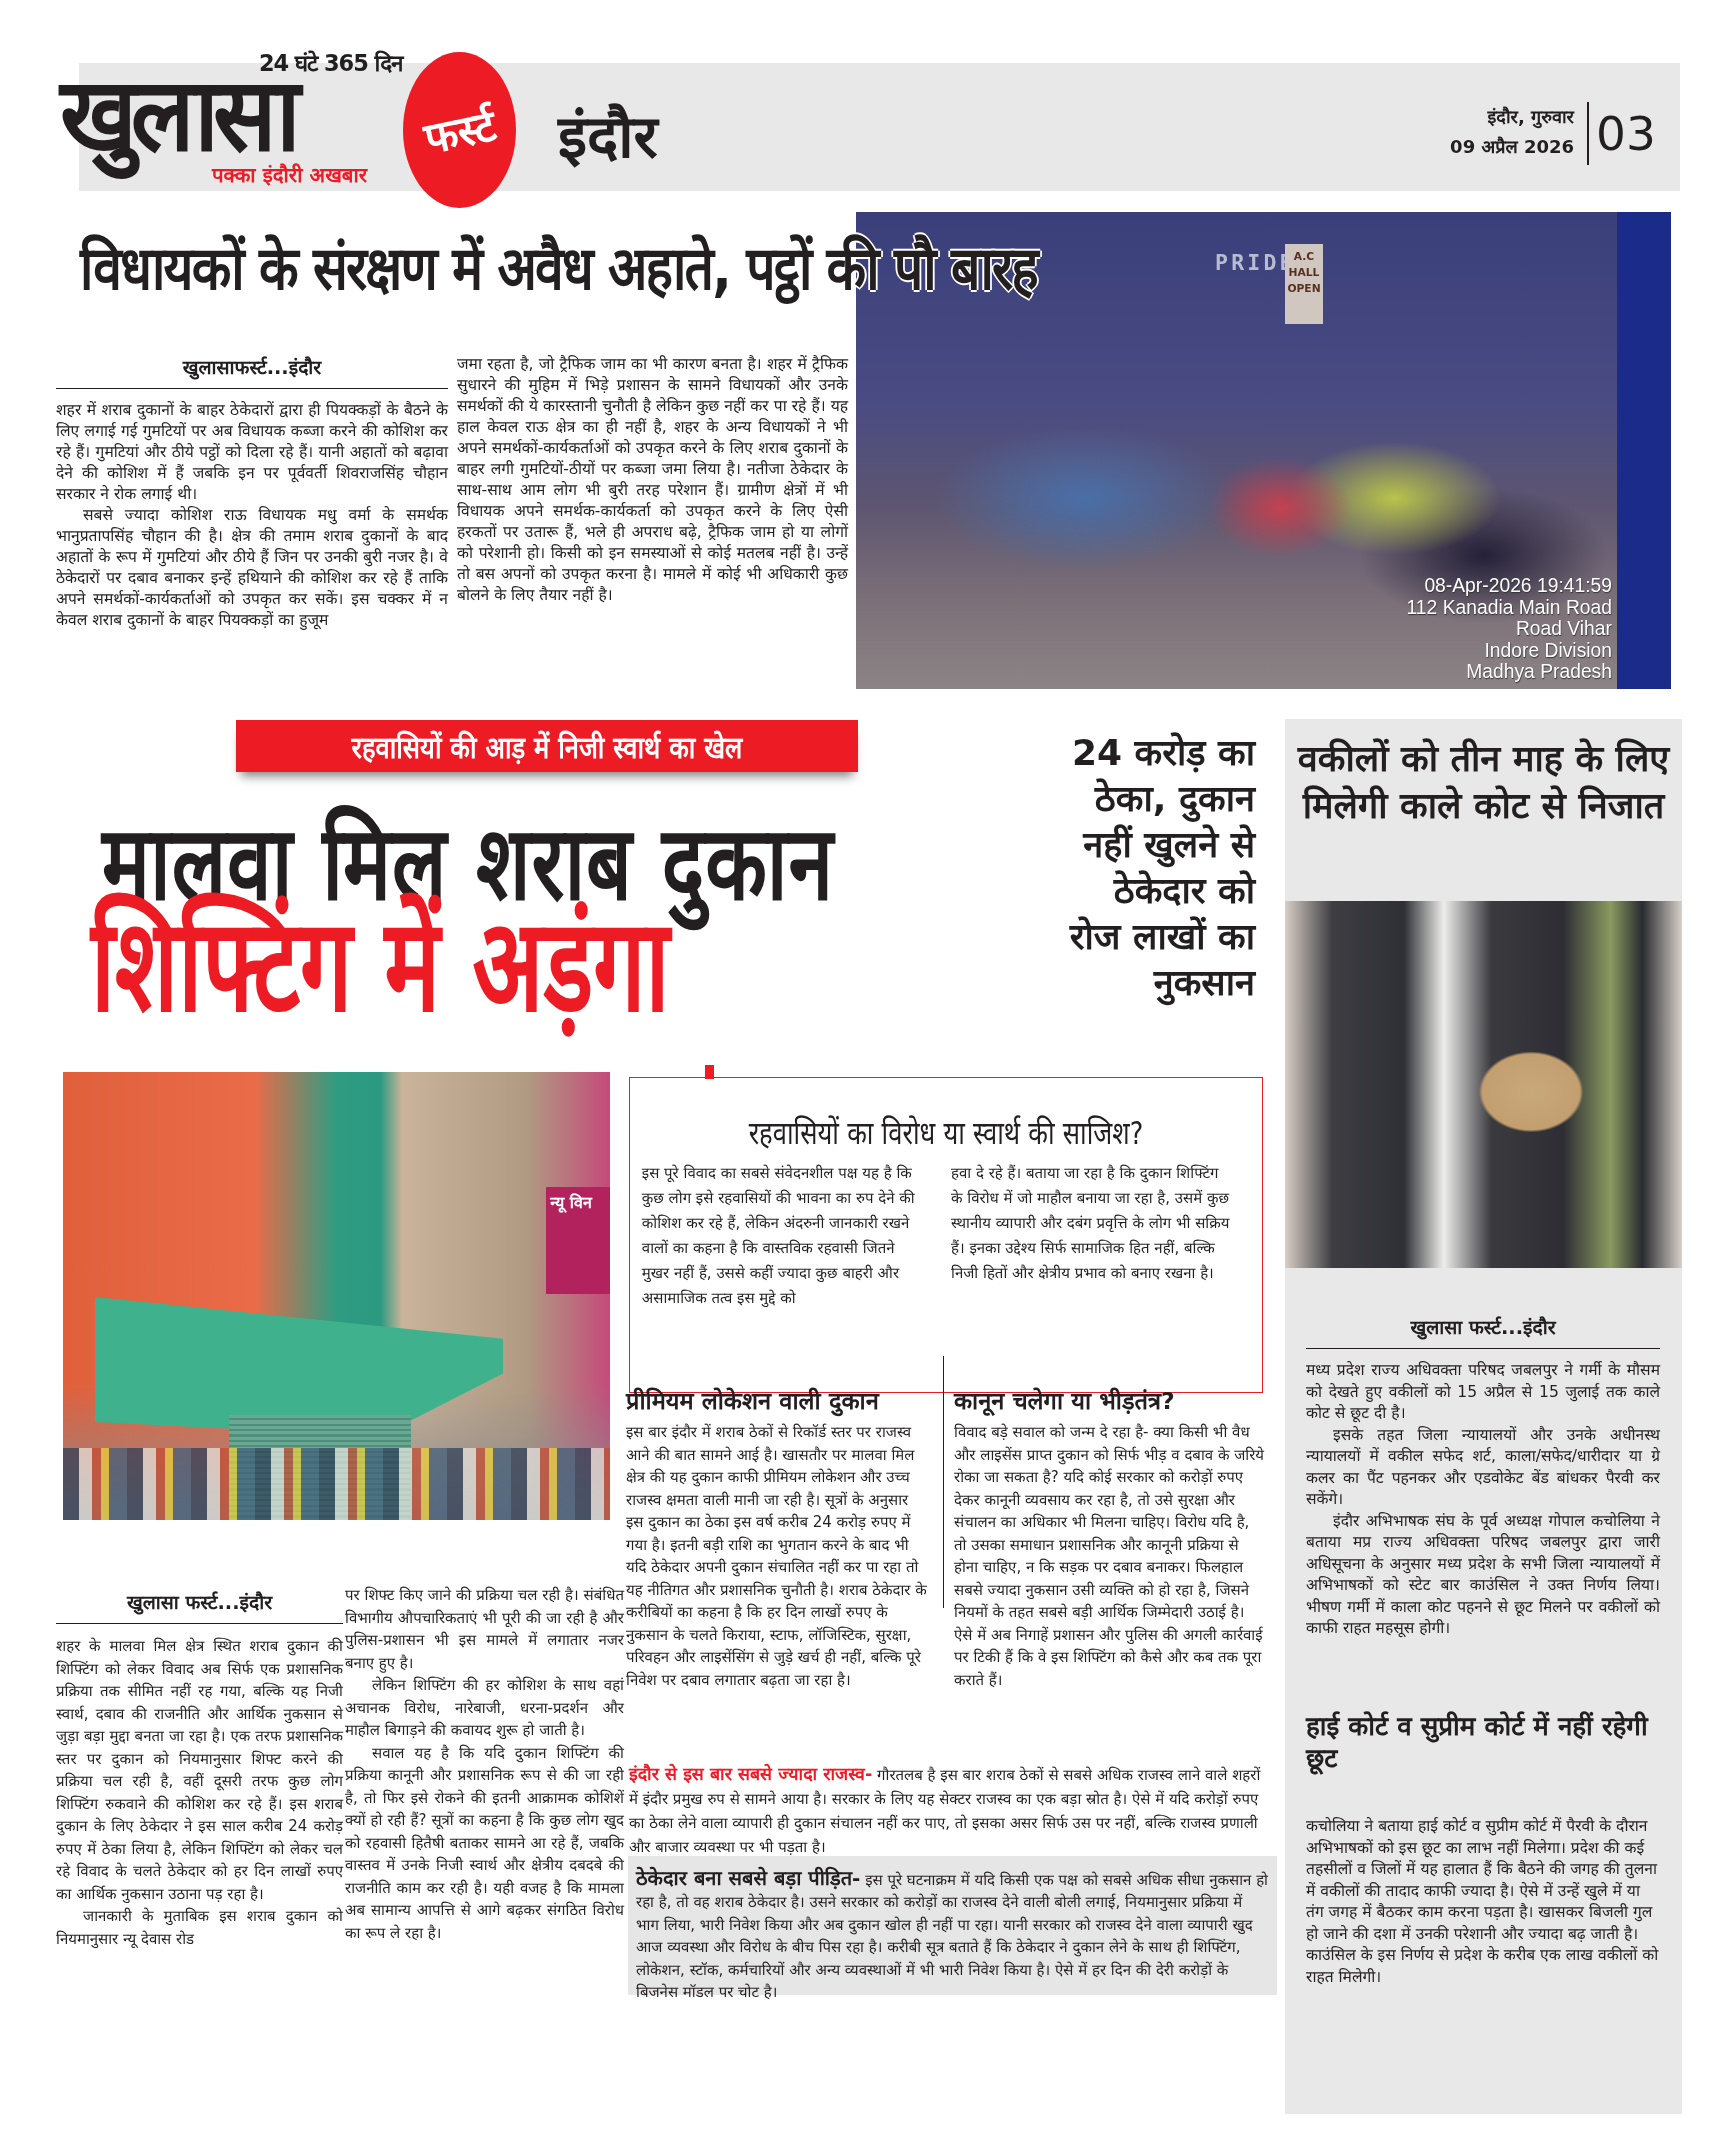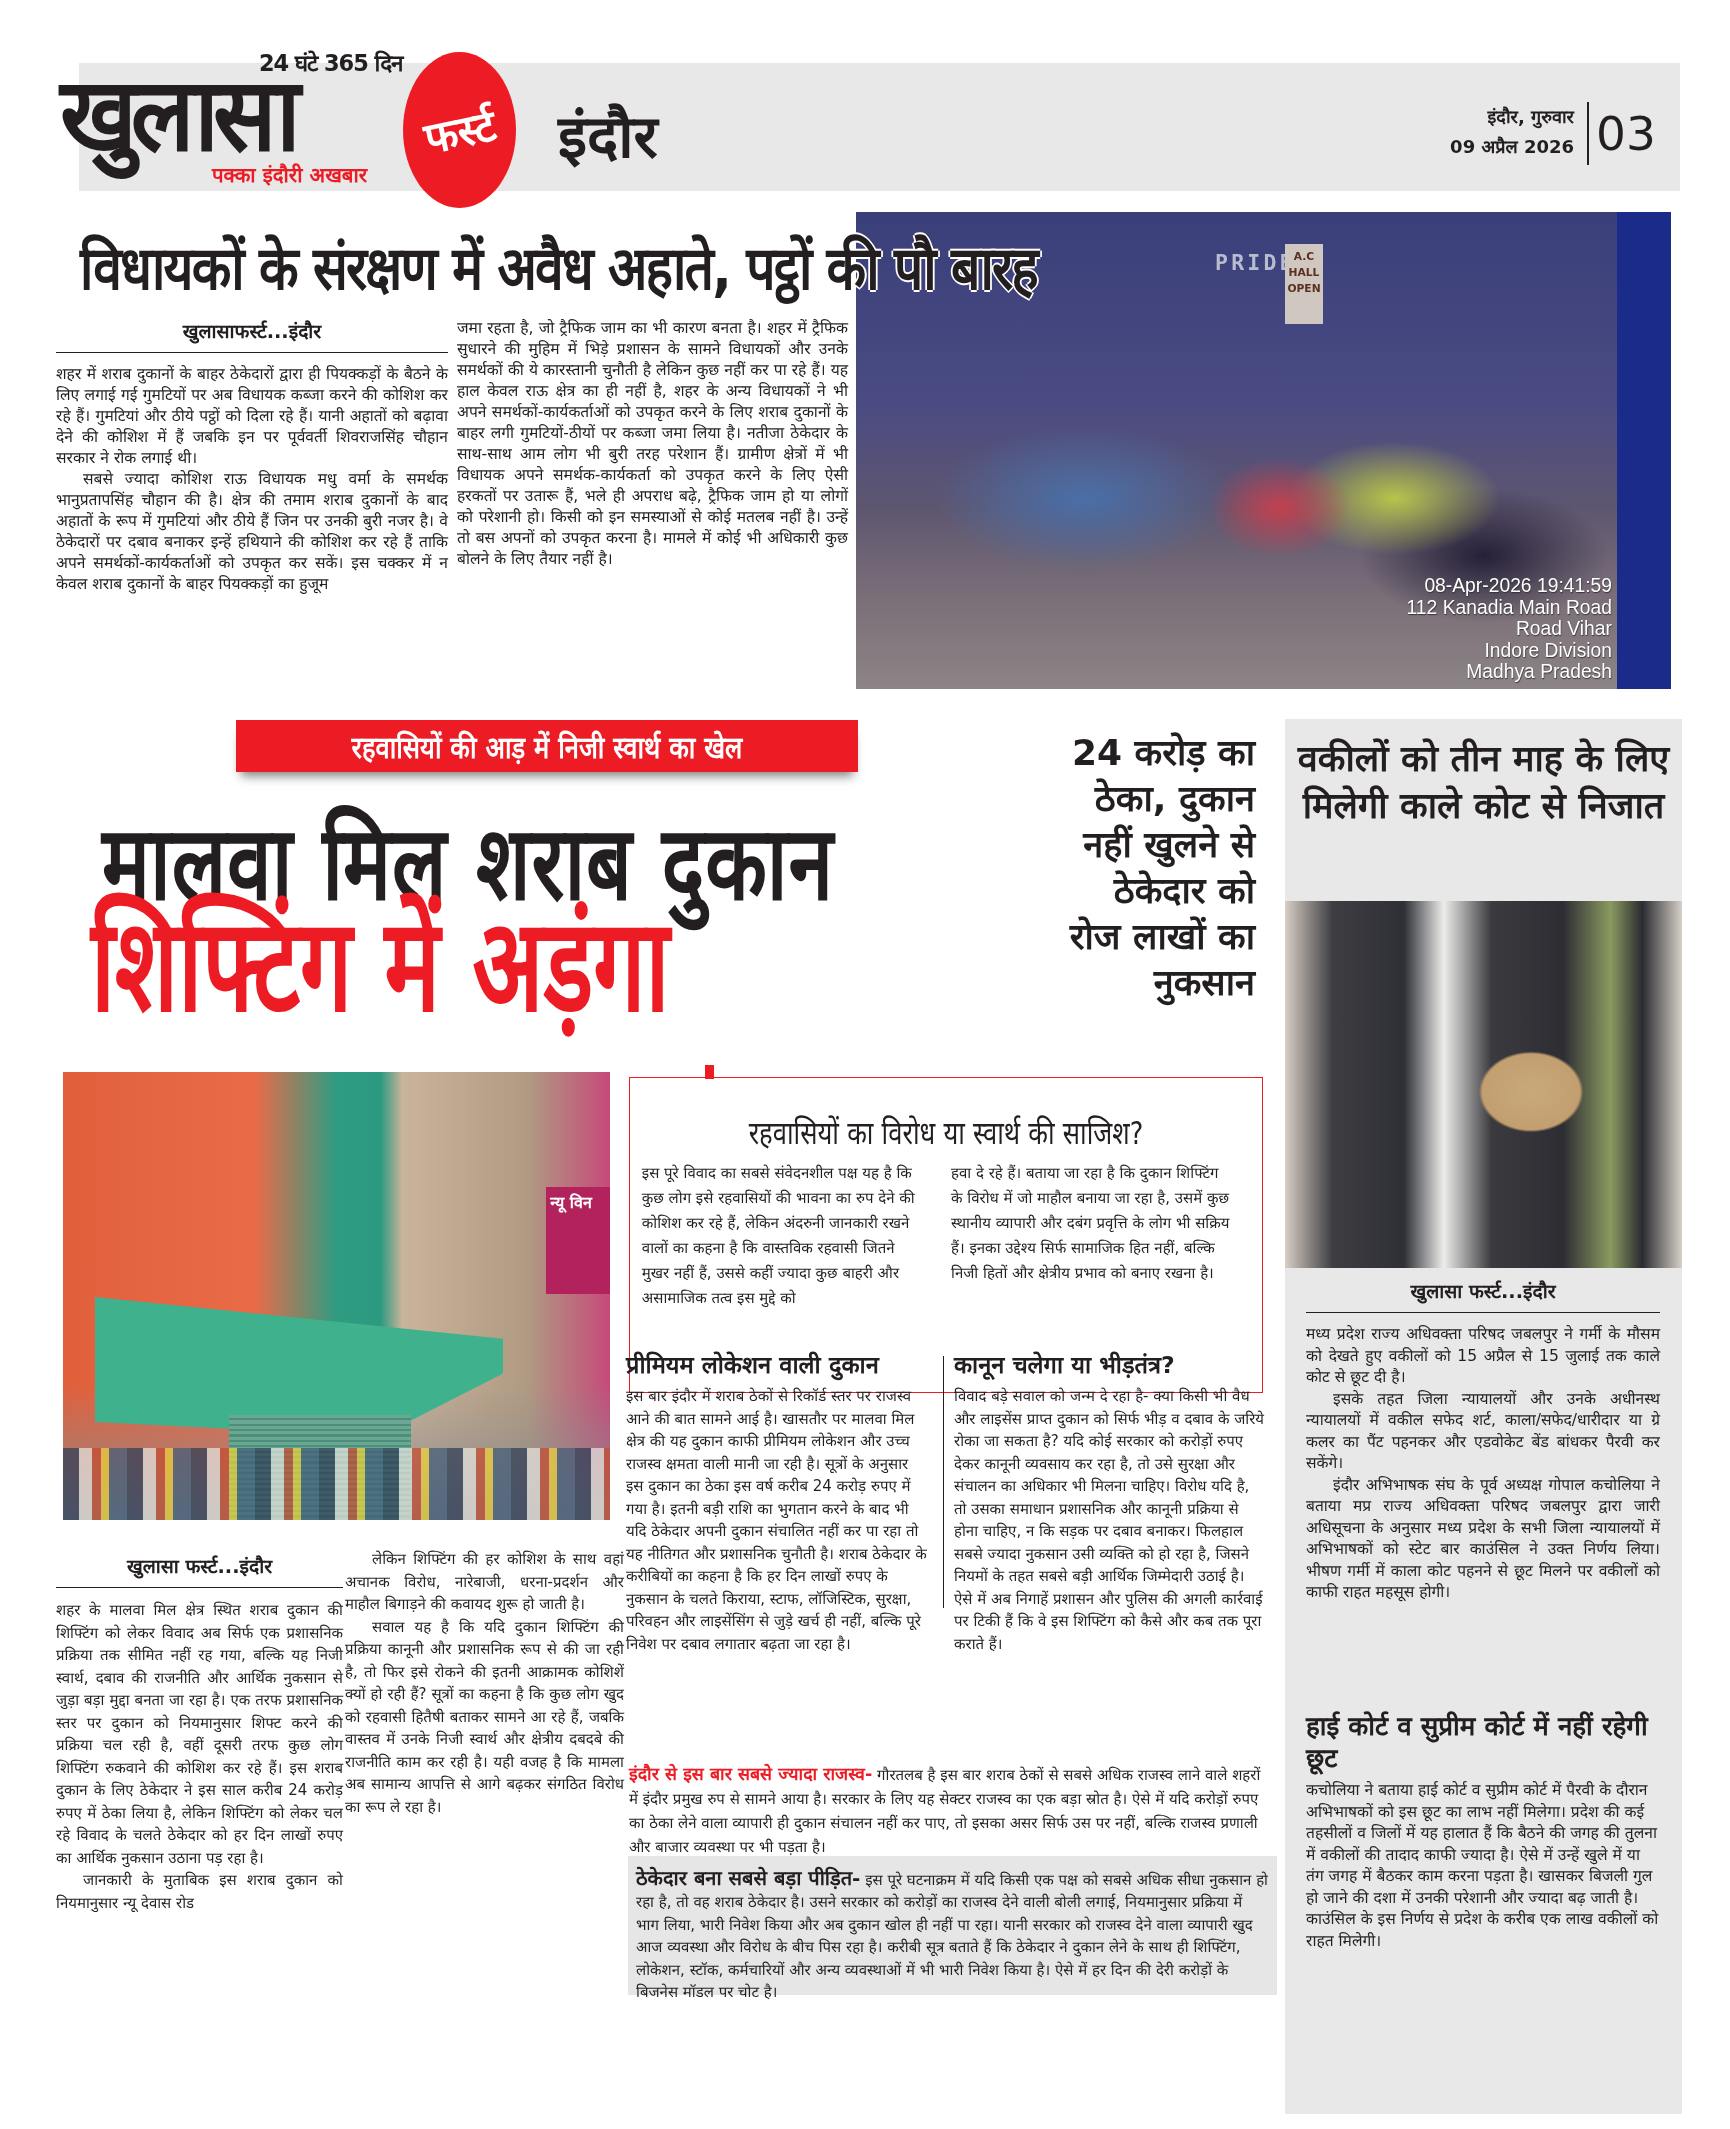--- a/index.html
+++ b/index.html
@@ -14,21 +14,21 @@
   .logo-circle { position: absolute; left: 403px; top: 52px; width: 113px; height: 156px; border-radius: 50%; background: #ed1c24; display: flex; align-items: center; justify-content: center; overflow: hidden; }
   .logo-circle span { color: #fff; font: bold 43px "DejaVu Sans", sans-serif; transform: rotate(-12deg); white-space: nowrap; }
   .edition-name { position: absolute; left: 558px; top: 94px; font: bold 59px "DejaVu Sans", sans-serif; color: #231f20; }
   .dateline { position: absolute; right: 156px; top: 102px; text-align: right; font: bold 18px "DejaVu Sans", sans-serif; line-height: 30px; color: #231f20; }
   .page-divider { position: absolute; left: 1587px; top: 102px; width: 1.6px; height: 63px; background: #231f20; }
   .page-number { position: absolute; left: 1596px; top: 106px; font: 47px "DejaVu Sans", sans-serif; color: #231f20; }
 
   
   .headline-1 { position: absolute; left: 80px; top: 225px; font: bold 60px "DejaVu Sans", sans-serif; letter-spacing: -2.1px; color: #231f20; z-index: 3; white-space: nowrap; transform: scaleX(0.86); transform-origin: left; text-shadow: 2.1px 0 #fff, -2.1px 0 #fff, 0 2.1px #fff, 0 -2.1px #fff; }
   .byline { font: bold 19.3px "DejaVu Sans", sans-serif; text-align: center; color: #231f20; padding-bottom: 7.5px; border-bottom: 1.1px solid #231f20; margin-bottom: 11.8px; }
-  .col { position: absolute; font-size: 15.6px; line-height: 21px; text-align: justify; color: #231f20; }
+  .col { position: absolute; font-size: 15.6px; line-height: 21px; text-align: justify; color: #231f20; margin-top: 36px; }
   .col p { margin: 0; }
   .col p.indent { text-indent: 27px; }
   .s1-col1 { left: 56px; top: 317px; width: 392px; }
   .s1-col2 { left: 457px; top: 318px; width: 391px; }
   .photo-1 { position: absolute; left: 856px; top: 212px; width: 815px; height: 477px; background:
       radial-gradient(ellipse at 28% 60%, #4a6fa8 0%, rgba(74,111,168,0) 18%),
       radial-gradient(ellipse at 52% 62%, #c4414f 0%, rgba(196,65,79,0) 12%),
       radial-gradient(ellipse at 66% 60%, #b8c44a 0%, rgba(184,196,74,0) 14%),
       radial-gradient(ellipse at 77% 72%, #252038 0%, rgba(37,32,56,0) 14%),
       linear-gradient(180deg, #3a3f7a 0%, #4a4b82 40%, #5e5670 62%, #7c7078 82%, #8c8486 100%); overflow: hidden; }
@@ -162,20 +162,21 @@
 <div class="victim-box">
   <span class="lead">ठेकेदार बना सबसे बड़ा पीड़ित-</span><span> इस पूरे घटनाक्रम में यदि किसी एक पक्ष को सबसे अधिक सीधा नुकसान हो रहा है, तो वह शराब ठेकेदार है। उसने सरकार को करोड़ों का राजस्व देने वाली बोली लगाई, नियमानुसार प्रक्रिया में भाग लिया, भारी निवेश किया और अब दुकान खोल ही नहीं पा रहा। यानी सरकार को राजस्व देने वाला व्यापारी खुद आज व्यवस्था और विरोध के बीच पिस रहा है। करीबी सूत्र बताते हैं कि ठेकेदार ने दुकान लेने के साथ ही शिफ्टिंग, लोकेशन, स्टॉक, कर्मचारियों और अन्य व्यवस्थाओं में भी भारी निवेश किया है। ऐसे में हर दिन की देरी करोड़ों के बिजनेस मॉडल पर चोट है।</span>
 </div>
 
 <div class="col m-col-1">
   <div class="byline">खुलासा फर्स्ट...इंदौर</div>
   <p>शहर के मालवा मिल क्षेत्र स्थित शराब दुकान की शिफ्टिंग को लेकर विवाद अब सिर्फ एक प्रशासनिक प्रक्रिया तक सीमित नहीं रह गया, बल्कि यह निजी स्वार्थ, दबाव की राजनीति और आर्थिक नुकसान से जुड़ा बड़ा मुद्दा बनता जा रहा है। एक तरफ प्रशासनिक स्तर पर दुकान को नियमानुसार शिफ्ट करने की प्रक्रिया चल रही है, वहीं दूसरी तरफ कुछ लोग शिफ्टिंग रुकवाने की कोशिश कर रहे हैं। इस शराब दुकान के लिए ठेकेदार ने इस साल करीब 24 करोड़ रुपए में ठेका लिया है, लेकिन शिफ्टिंग को लेकर चल रहे विवाद के चलते ठेकेदार को हर दिन लाखों रुपए का आर्थिक नुकसान उठाना पड़ रहा है।</p>
   <p class="indent">जानकारी के मुताबिक इस शराब दुकान को नियमानुसार न्यू देवास रोड</p>
 </div>
 <div class="col m-col-2">
+  <p>पर शिफ्ट किए जाने की प्रक्रिया चल रही है। संबंधित विभागीय औपचारिकताएं भी पूरी की जा रही है और पुलिस-प्रशासन भी इस मामले में लगातार नजर बनाए हुए है।</p>
   <p class="indent">लेकिन शिफ्टिंग की हर कोशिश के साथ वहां अचानक विरोध, नारेबाजी, धरना-प्रदर्शन और माहौल बिगाड़ने की कवायद शुरू हो जाती है।</p>
   <p class="indent">सवाल यह है कि यदि दुकान शिफ्टिंग की प्रक्रिया कानूनी और प्रशासनिक रूप से की जा रही है, तो फिर इसे रोकने की इतनी आक्रामक कोशिशें क्यों हो रही हैं? सूत्रों का कहना है कि कुछ लोग खुद को रहवासी हितैषी बताकर सामने आ रहे हैं, जबकि वास्तव में उनके निजी स्वार्थ और क्षेत्रीय दबदबे की राजनीति काम कर रही है। यही वजह है कि मामला अब सामान्य आपत्ति से आगे बढ़कर संगठित विरोध का रूप ले रहा है।</p>
 </div>
 
 <div class="right-box"></div>
 <h2 class="right-headline">वकीलों को तीन माह के लिए मिलेगी काले कोट से निजात</h2>
 <div class="photo-3"></div>
 <div class="col r-col r-col-1">
   <div class="byline">खुलासा फर्स्ट...इंदौर</div>
   <p>मध्य प्रदेश राज्य अधिवक्ता परिषद जबलपुर ने गर्मी के मौसम को देखते हुए वकीलों को 15 अप्रैल से 15 जुलाई तक काले कोट से छूट दी है।</p>

